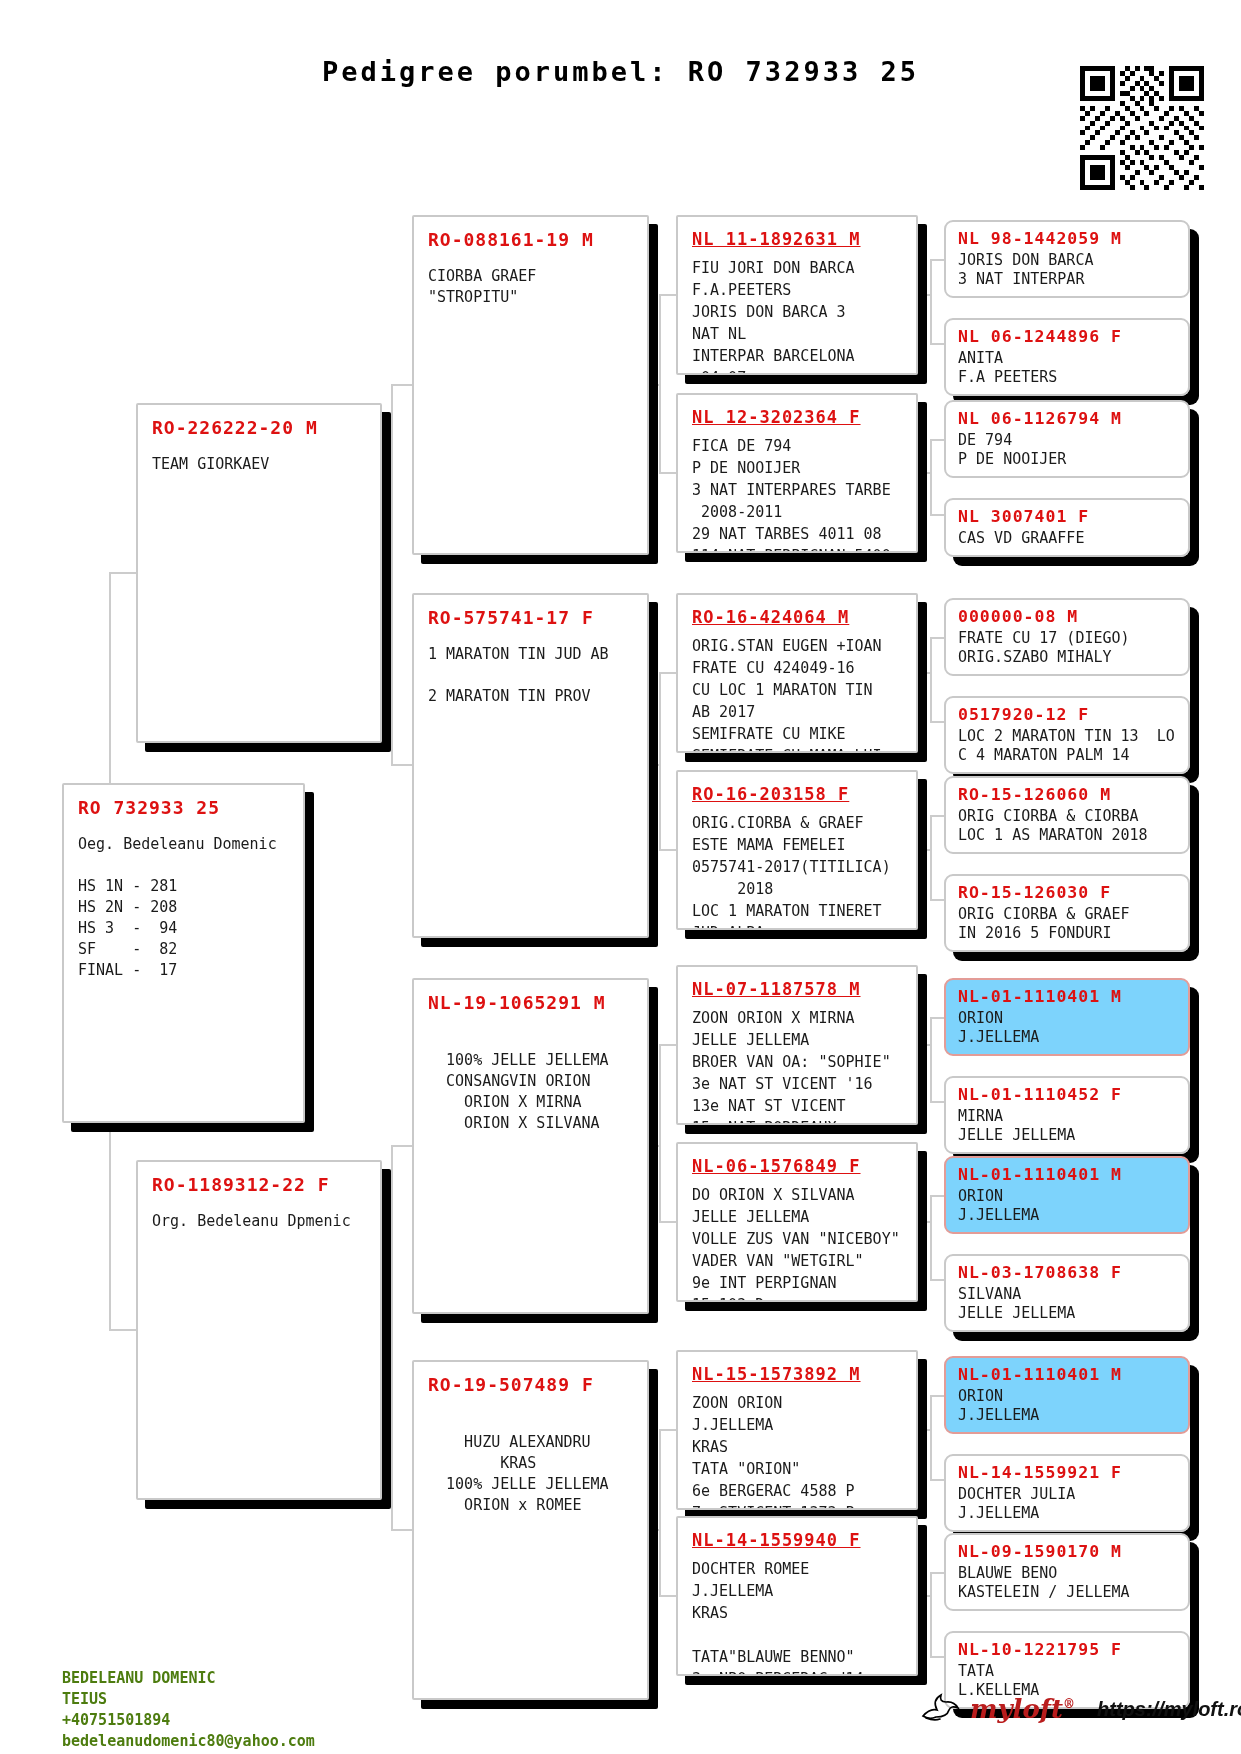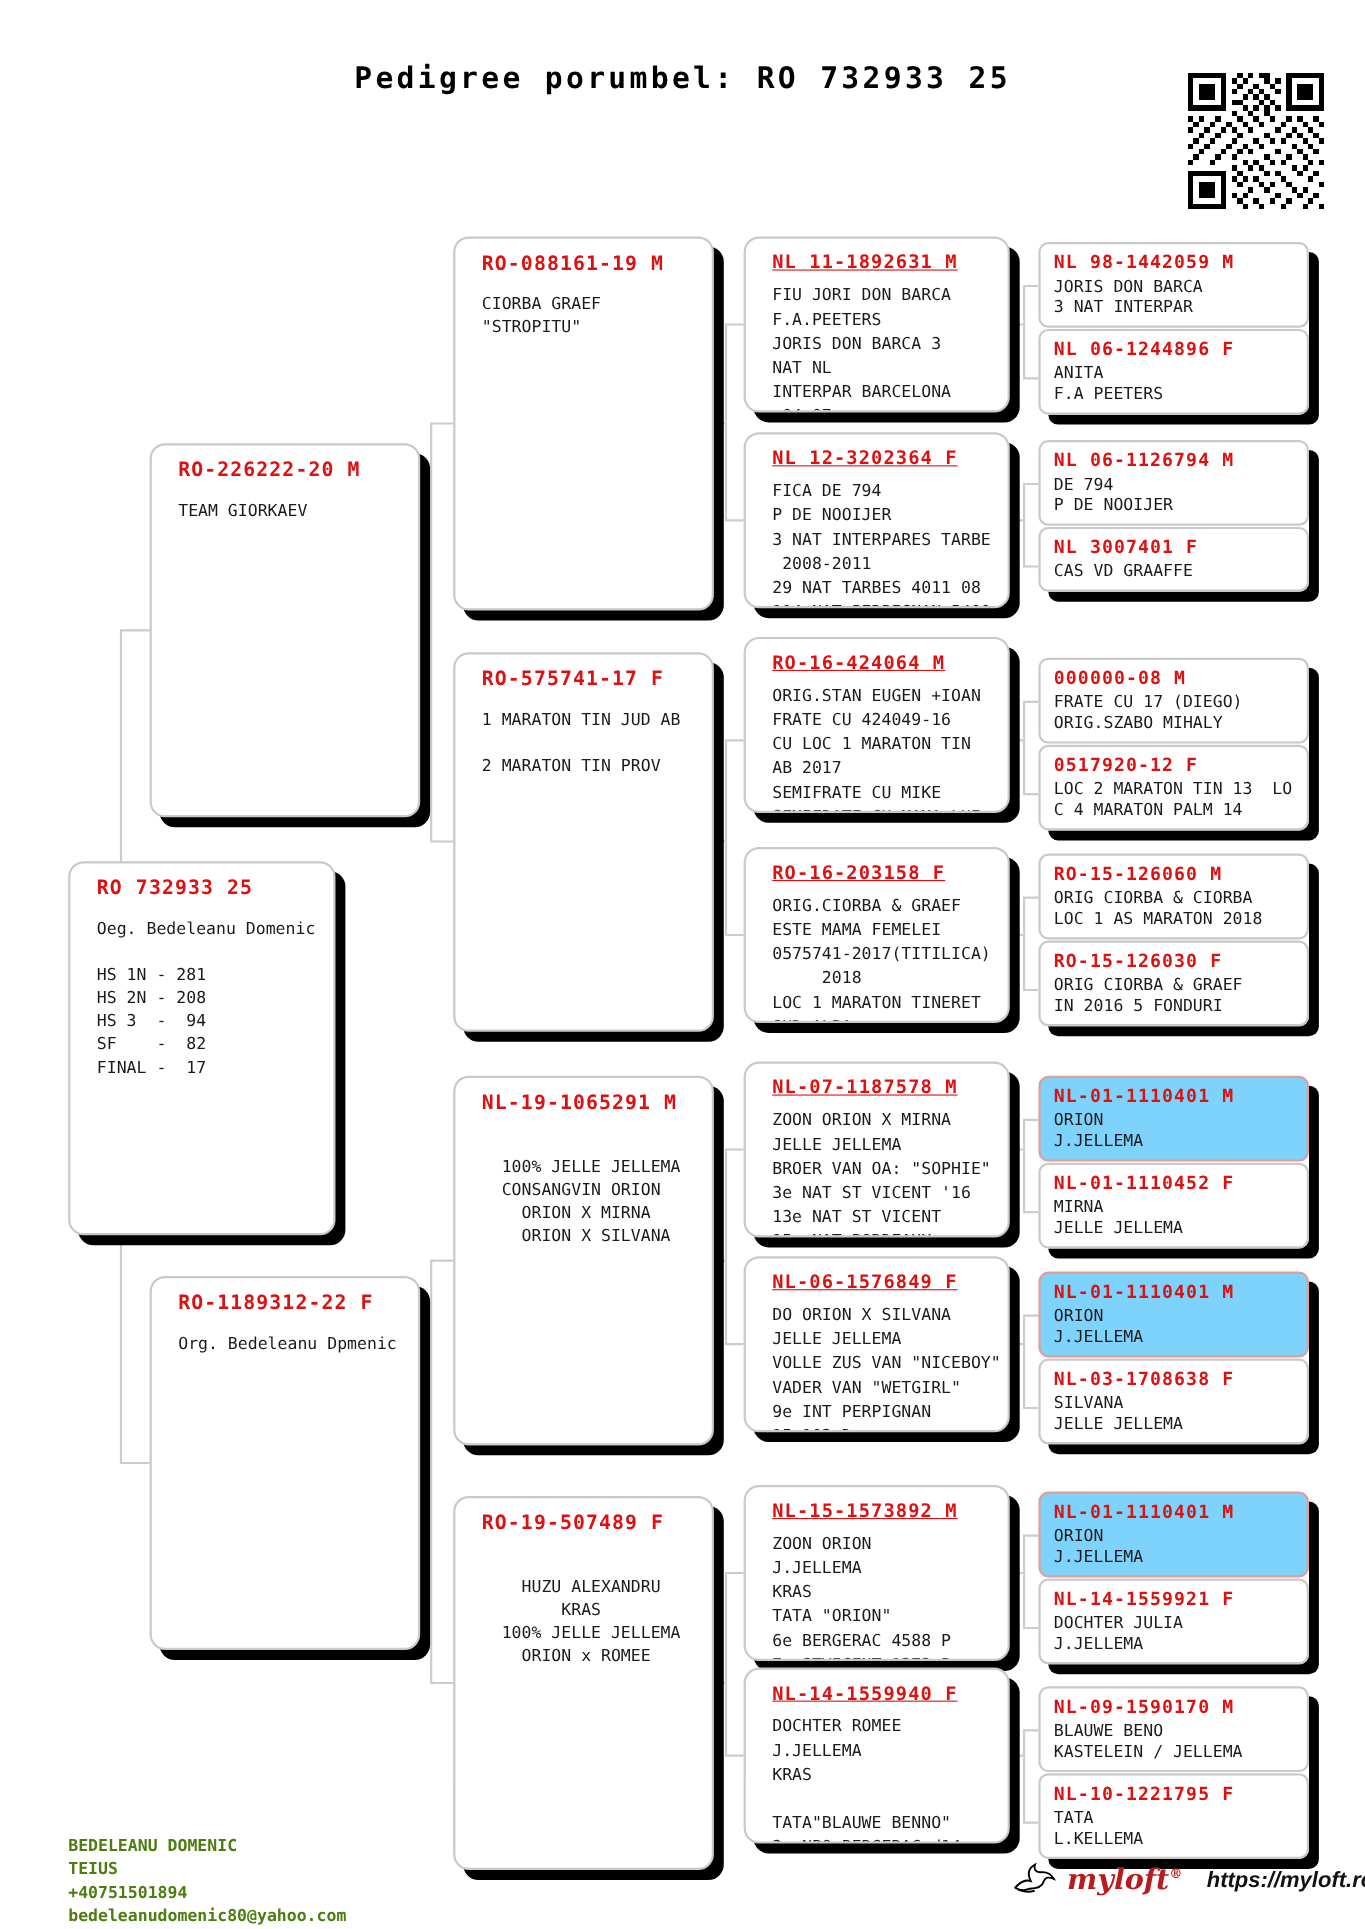--- a/index.html
+++ b/index.html
@@ -2,31 +2,31 @@
 <html><head>
 <meta charset="utf-8">
 <style>
   html,body{margin:0;padding:0;background:#fff;}
   .page{position:relative;width:1241px;height:1754px;background:#fff;overflow:hidden;
         font-family:"DejaVu Sans Mono",monospace;margin-top:28px;}
   .page-title{position:absolute;left:322px;top:28px;font:bold 27px "DejaVu Sans Mono",monospace;
         letter-spacing:3px;color:#000;white-space:pre;}
   .connectors{position:absolute;left:0;top:0;z-index:1;}
   .qr{position:absolute;left:1080px;top:38px;z-index:2;}
-  .node{position:absolute;background:#fff;border:2px solid #c9c9c9;border-radius:14px;
-        box-shadow:9px 9px 0 #000;padding:12px 24px;box-sizing:border-box;overflow:hidden;z-index:2;}
+  .node{position:absolute;background:#fff;border:2px solid #c9c9c9;border-radius:2px;
+        box-shadow:9px 9px 0 #000;padding:12px 14px;box-sizing:border-box;overflow:hidden;z-index:2;}
   .node-header{font:bold 17px "DejaVu Sans Mono",monospace;color:#dd1111;letter-spacing:1px;
         margin-bottom:10px;white-space:pre;}
   .big .node-header{font-size:18px;margin-bottom:16px;}
   .node-body{font:15px "DejaVu Sans Mono",monospace;color:#1b1b1b;white-space:pre;line-height:21px;}
   .gen4{width:242px;height:160px;}
   .gen4 .node-header{margin-bottom:8px;text-decoration:underline;}
   .gen4 .node-body{line-height:22px;}
   .gen5pair{position:absolute;width:246px;box-shadow:9px 9px 0 #000;border-radius:9px;z-index:2;
-        display:flex;flex-direction:column;gap:1px;}
+        display:flex;flex-direction:column;gap:20px;}
   .subnode{background:#fff;border:2px solid #c9c9c9;border-radius:9px;padding:7px 12px;box-sizing:border-box;}
   .subnode .node-header{font-size:16.5px;margin-bottom:3px;}
   .subnode .node-body{line-height:19px;}
   .subnode.hl{background:#7dd3fc;border-color:#e39c97;}
   .contact{position:absolute;left:62px;top:1640px;font:bold 15px "DejaVu Sans Mono",monospace;
         color:#4d7c0f;white-space:pre;line-height:21px;z-index:2;}
   .logo-row{position:absolute;left:920px;top:1662px;display:flex;align-items:flex-end;gap:8px;z-index:2;}
   .brand{font:bold italic 26px "DejaVu Serif",serif;color:#b91c1c;}
   .brand sup{font-size:12px;}
   .site-url{font:bold italic 20px "Liberation Sans",sans-serif;color:#111;margin-left:14px;padding-bottom:3px;}
@@ -123,21 +123,21 @@
   </div>
   <div class="node gen4" style="left:676px;top:365px">
     <div class="node-header">NL 12-3202364 F</div>
     <div class="node-body">FICA DE 794
 P DE NOOIJER
 3 NAT INTERPARES TARBE
  2008-2011
 29 NAT TARBES 4011 08
 114 NAT PERPIGNAN 5400</div>
   </div>
-  <div class="node gen4" style="left:676px;top:551px">
+  <div class="node gen4" style="left:676px;top:565px">
     <div class="node-header">RO-16-424064 M</div>
     <div class="node-body">ORIG.STAN EUGEN +IOAN
 FRATE CU 424049-16
 CU LOC 1 MARATON TIN
 AB 2017
 SEMIFRATE CU MIKE
 SEMIFRATE CU MAMA LUI</div>
   </div>
   <div class="node gen4" style="left:676px;top:742px">
     <div class="node-header">RO-16-203158 F</div>

